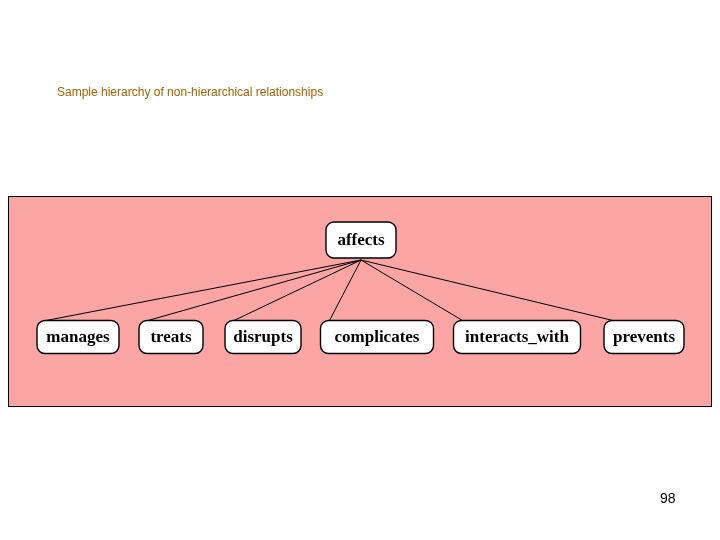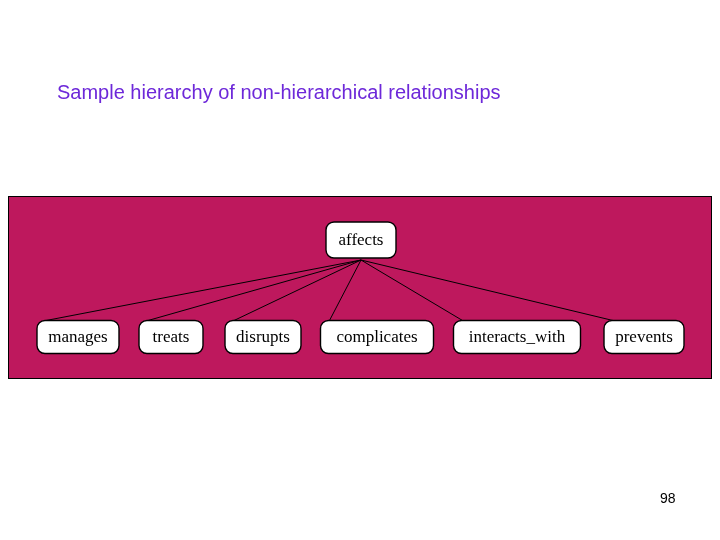--- a/index.html
+++ b/index.html
@@ -14,36 +14,37 @@
     overflow: hidden;
     font-family: "Liberation Sans", sans-serif;
     color: #000000;
   }
 
   #slide-title {
     position: absolute;
     left: 57px;
     top: 80px;
     font-family: "Liberation Sans", sans-serif;
-    font-size: 20px;
+    font-size: 12px;
     font-weight: normal;
     line-height: 24px;
     white-space: nowrap;
-    color: #6d28d9;
+    color: #a16207;
   }
 
   #diagram-frame {
     position: absolute;
     left: 8px;
     top: 196px;
     width: 704px;
-    height: 183px;
+    height: 211px;
     border: 1px solid #000000;
     box-sizing: border-box;
-    background: #be185d;
+    background: #fca5a5;
+    font-weight: bold;
   }
 
   #diagram-svg {
     position: absolute;
     left: 0;
     top: 0;
     width: 704px;
     height: 183px;
     display: block;
   }

